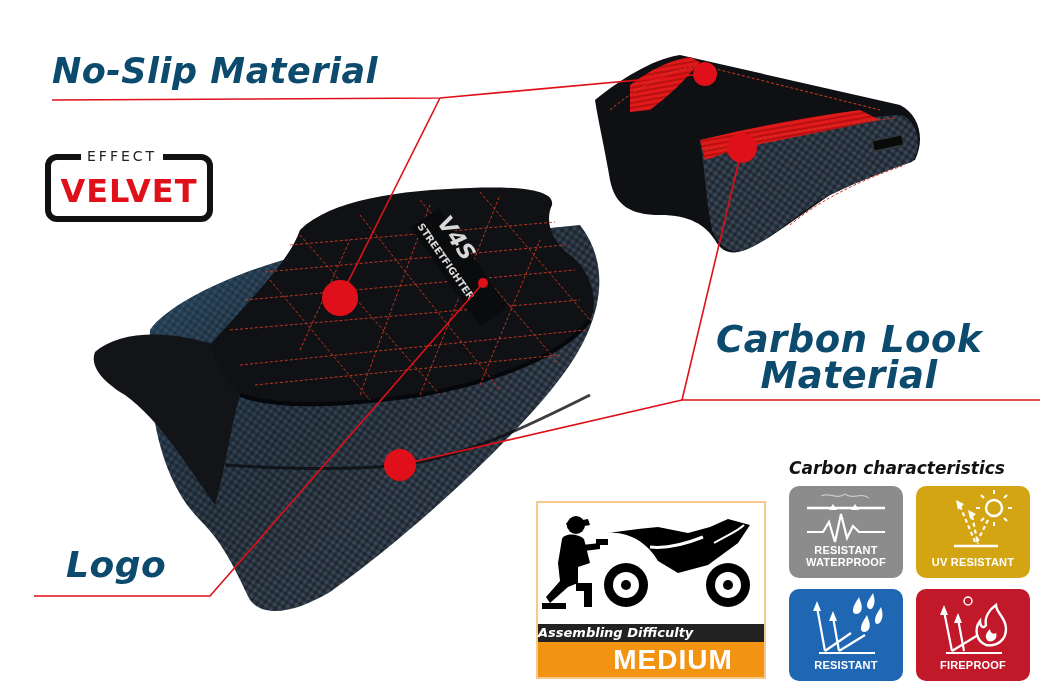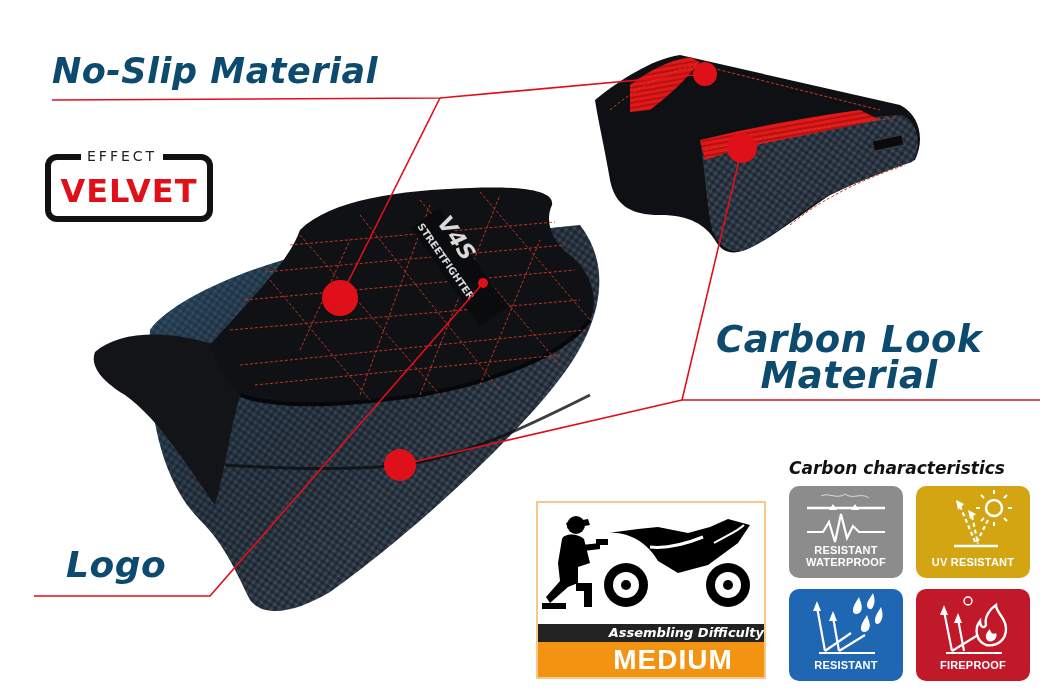--- a/index.html
+++ b/index.html
@@ -40,21 +40,21 @@
 
     
     #assembly {
       position: absolute; left: 536px; top: 501px; width: 230px; height: 178px;
       border: 2px solid #f6c88c; background: #fff;
     }
     #assembly .pic { position: absolute; left: 0; top: 0; width: 226px; height: 121px; }
     #assembly .bar {
       position: absolute; left: 0; top: 121px; width: 226px; height: 18px;
       background: #222; color: #fff; font-weight: bold; font-style: italic;
-      font-size: 13px; text-align: right; line-height: 18px;
+      font-size: 13px; text-align: left; line-height: 18px;
       font-family: "DejaVu Sans", sans-serif;
     }
     #assembly .level {
       position: absolute; left: 0; top: 139px; width: 226px; height: 35px;
       background: #f39312; color: #fff; font-weight: bold;
       font-size: 28px; text-align: center; line-height: 35px;
       font-family: "Liberation Sans", sans-serif; letter-spacing: 1px;
       transform-origin: center;
       padding-left: 44px;
     }

